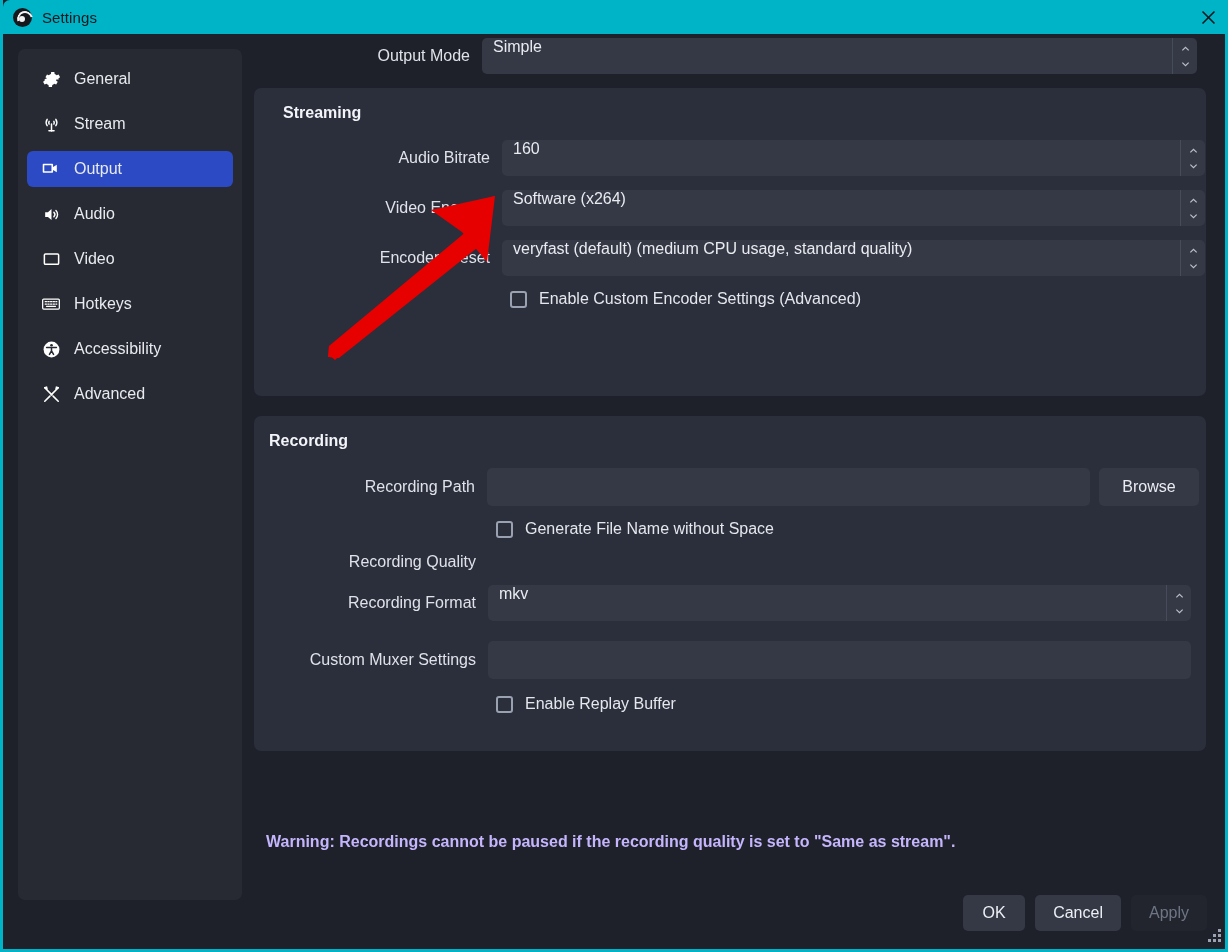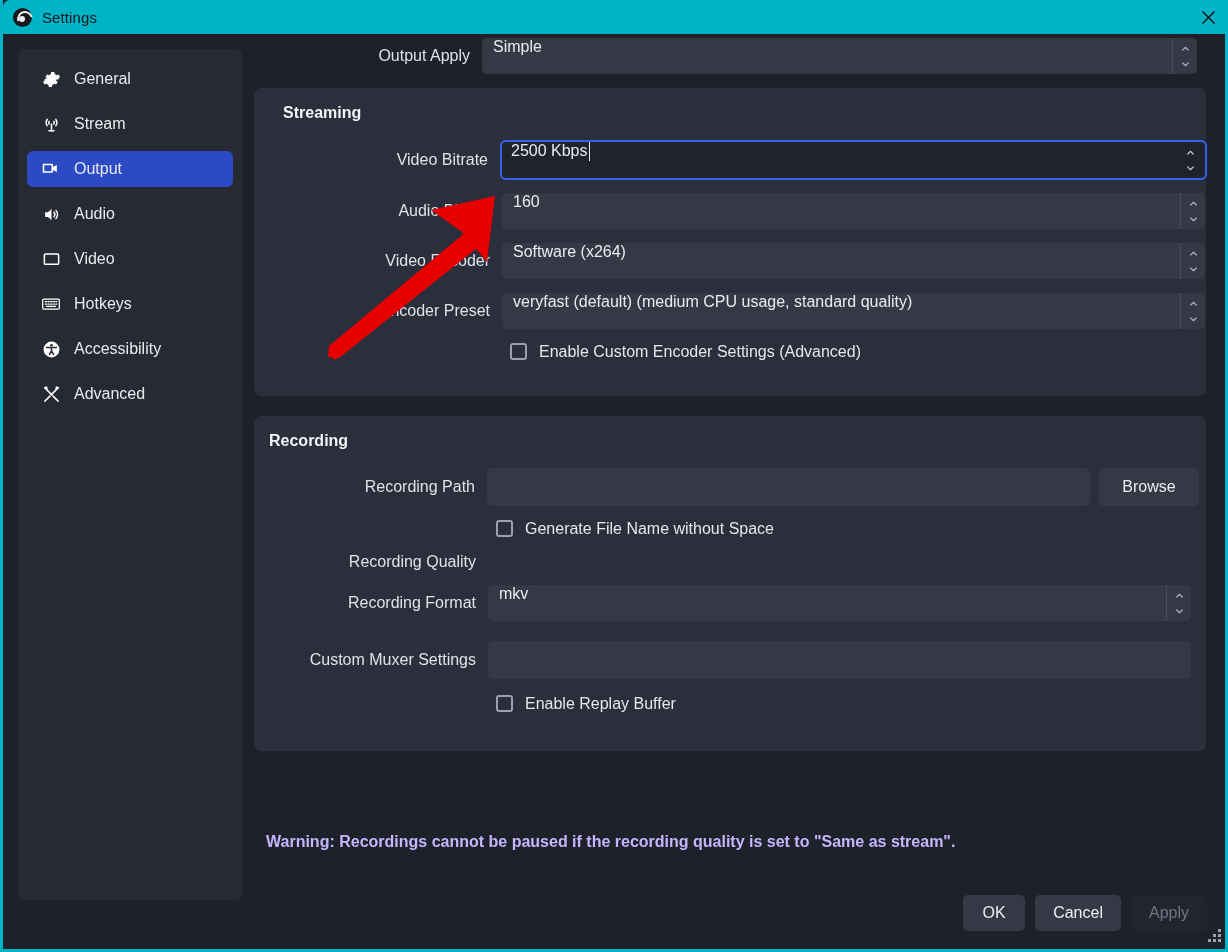--- a/index.html
+++ b/index.html
@@ -148,21 +148,21 @@
     background: #2b2e3b;
     border-radius: 7px;
     padding: 16px 14px 18px 14px;
   }
   .group-title {
     font-size: 16px; font-weight: bold; color: #f2f4f8;
     margin-bottom: 18px; margin-left: 1px;
   }
 
   
-  .cb-row { display: flex; align-items: flex-start; }
+  .cb-row { display: flex; align-items: flex-end; }
   .checkbox {
     width: 17px; height: 17px; flex: none;
     border: 2px solid #9aa1b0;
     border-radius: 3px;
     background: transparent;
     margin-right: 12px;
   }
   .cb-label { font-size: 16px; color: #e4e7ec; }
 
   .browse-btn {
@@ -325,52 +325,37 @@
           </svg>
         </span>
         <span class="nav-label">Advanced</span>
       </div>
 
     </div>
 
     <div id="main">
 
       <div class="row" style="margin-bottom:14px;">
-        <div class="lbl" style="width:228px;">Output Apply</div>
+        <div class="lbl" style="width:228px;">Output Mode</div>
         <div class="field" style="width:715px;flex:none;">
           <span>Simple</span>
           <span class="spin">
             <svg class="chev" viewBox="0 0 10 10">
                 <polyline points="1.5,6 5,2.5 8.5,6" fill="none" stroke="currentColor" stroke-width="1.3"></polyline>
               </svg>
             <svg class="chev" viewBox="0 0 10 10">
                 <polyline points="1.5,4 5,7.5 8.5,4" fill="none" stroke="currentColor" stroke-width="1.3"></polyline>
               </svg>
           </span>
         </div>
       </div>
 
       <div class="group" style="width:952px;height:308px;padding-left:28px;">
         <div class="group-title">Streaming</div>
 
-        <div class="row" style="margin-bottom:13px;height:40px;">
-          <div class="lbl" style="width:218px;">Video Bitrate</div>
-          <div class="field focused" style="width:707px;flex:none;">
-            <span>2500 Kbps</span>
-              <span class="caret"></span>
-            <span class="spin">
-              <svg class="chev" viewBox="0 0 10 10">
-                  <polyline points="1.5,6 5,2.5 8.5,6" fill="none" stroke="currentColor" stroke-width="1.3"></polyline>
-                </svg>
-              <svg class="chev" viewBox="0 0 10 10">
-                  <polyline points="1.5,4 5,7.5 8.5,4" fill="none" stroke="currentColor" stroke-width="1.3"></polyline>
-                </svg>
-            </span>
-          </div>
-        </div>
 
         <div class="row" style="margin-bottom:14px;">
           <div class="lbl" style="width:220px;">Audio Bitrate</div>
           <div class="field" style="width:703px;flex:none;">
             <span>160</span>
             <span class="spin">
               <svg class="chev" viewBox="0 0 10 10">
                   <polyline points="1.5,6 5,2.5 8.5,6" fill="none" stroke="currentColor" stroke-width="1.3"></polyline>
                 </svg>
               <svg class="chev" viewBox="0 0 10 10">

